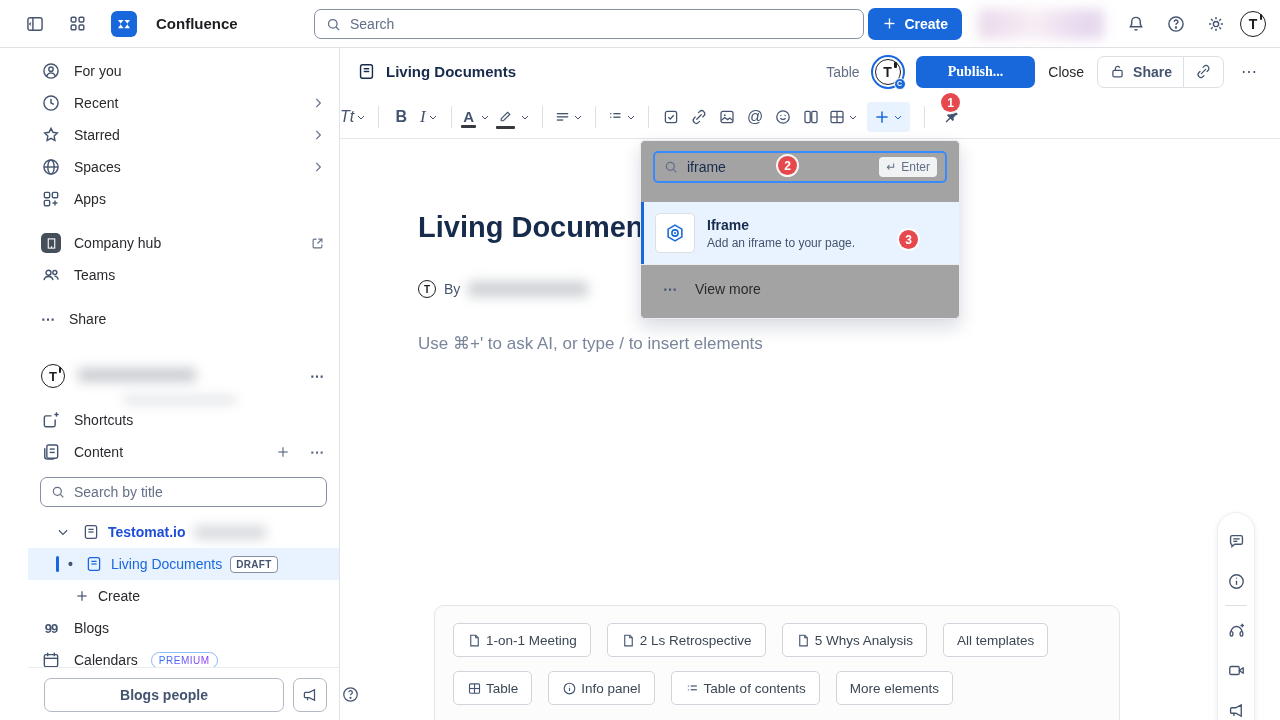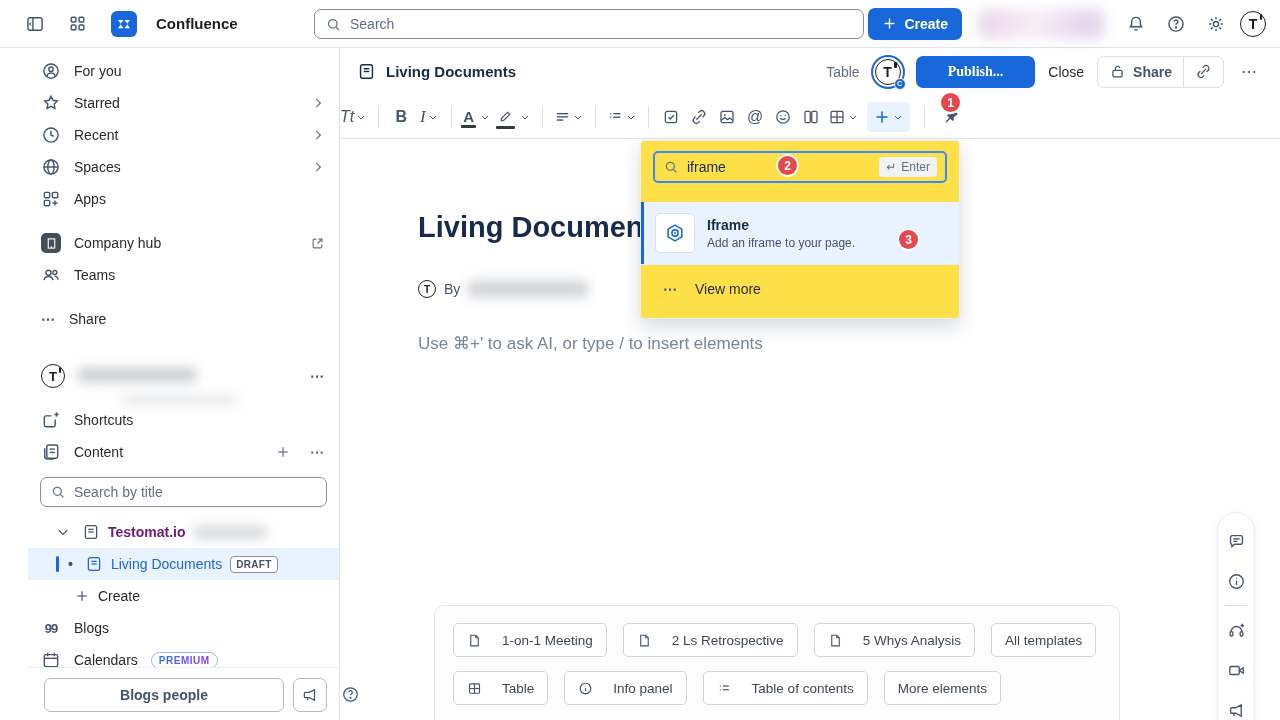--- a/index.html
+++ b/index.html
@@ -46,21 +46,21 @@
   .blurbar2 { height:8px; width:113px; background:#dfe1e5; margin:4px 0 0 95px; }
   .side-search { margin:9px 12px 0 12px; height:30px; border:1px solid #8590A2; border-radius:7px;
     display:flex; align-items:center; gap:8px; padding:0 9px; }
   .side-search input { border:none; outline:none; flex:1; font-size:14px; font-family:inherit; background:transparent; }
   .side-search input::placeholder { color:#626F86; }
   .tree { margin-top:9px; }
   .tree-row { height:32px; display:flex; align-items:center; gap:8px; padding-left:28px; font-size:14px; cursor:pointer; }
   .tree-row.sel { background:#E9F2FF; color:#1868DB; position:relative; padding-left:40px; }
   .selbar { position:absolute; left:28px; top:8px; width:3px; height:16px; background:#1868DB; border-radius:2px; }
   .draft { font-size:10px; font-weight:700; color:#44546F; border:1px solid #8590A2; border-radius:4px; padding:2px 5px; letter-spacing:.3px; background:#fff; }
-  .premium { font-size:10px; font-weight:700; letter-spacing:.5px; border:1px solid #8FB8F6; border-radius:9px; padding:2px 7px;
+  .premium { font-size:10px; font-weight:400; letter-spacing:.5px; border:1px solid #8FB8F6; border-radius:9px; padding:2px 7px;
     background:linear-gradient(90deg,#1D7AFC,#9F2DF0); -webkit-background-clip:text; background-clip:text; color:transparent; }
   .side-bottom { position:absolute; left:0; right:0; bottom:0; border-top:1px solid #EBECF0; padding:10px 12px 8px 16px;
     display:flex; gap:9px; background:#fff; }
   .invite-btn { flex:1; height:34px; border:1px solid #B3B9C4; background:#fff; border-radius:7px;
     font-family:inherit; font-size:14px; font-weight:700; color:#44546F; cursor:pointer; }
   .mega-btn { width:34px; height:34px; border:1px solid #B3B9C4; background:#fff; border-radius:7px;
     display:flex; align-items:center; justify-content:center; color:#44546F; cursor:pointer; }
   .quote9 { font-weight:700; font-size:13px; color:#44546F; width:20px; text-align:center; letter-spacing:-1px; }
 
   
@@ -95,42 +95,42 @@
   .plus-group { background:#E9F2FF; color:#1868DB; }
   .pin-ic { color:#44546F; margin-left:4px; }
 
   
   .doc-title { position:absolute; left:106px; top:163px; font-size:29px; font-weight:700; color:#172B4D; }
   .byline { position:absolute; left:106px; top:232px; display:flex; align-items:center; gap:8px; font-size:14px; color:#44546F; }
   .byline .blur-name { width:120px; height:16px; background:#cfd2d6; }
   .ai-placeholder { position:absolute; left:106px; top:285px; font-size:17px; color:#7A8699; }
 
   
-  .dropdown { position:absolute; left:328px; top:92px; width:320px; background:#fde047; border-radius:5px;
+  .dropdown { position:absolute; left:328px; top:92px; width:320px; background:#a3a3a3; border-radius:5px;
     border:1px solid #ECEDF0; box-shadow:0 8px 18px rgba(9,30,66,.16), 0 0 1px rgba(9,30,66,.12); z-index:25; }
   .dd-search { margin:10px 12px 0 12px; height:32px; border:2px solid #388BFF; border-radius:5px;
     display:flex; align-items:center; gap:8px; padding:0 8px; }
   .dd-query { font-size:14px; color:#172B4D; flex:1; }
   .enter-hint { background:#F1F2F4; border-radius:4px; color:#626F86; font-size:12px; padding:3px 7px; display:flex; gap:5px; align-items:center; }
   .dd-item { margin-top:19px; height:62px; background:#E9F2FF; position:relative; display:flex; align-items:center; gap:12px; padding-left:14px; cursor:pointer; }
   .dd-item .selbar2 { position:absolute; left:0; top:0; bottom:0; width:3px; background:#1868DB; }
   .dd-icon-box { width:40px; height:40px; border:1px solid #DCDFE4; border-radius:5px; background:#fff;
     display:flex; align-items:center; justify-content:center; color:#1868DB; }
   .dd-item-title { font-size:14px; font-weight:700; color:#172B4D; }
   .dd-item-desc { font-size:12px; color:#44546F; margin-top:3px; }
   .dd-divider { height:1px; background:#EBECF0; }
   .dd-viewmore { height:48px; display:flex; align-items:center; gap:17px; padding-left:22px; font-size:14px; color:#292A2E; cursor:pointer; margin-bottom:5px; }
   .dd-viewmore .dots { color:#44546F; font-weight:700; letter-spacing:1px; }
 
   
   .tpl-panel { position:absolute; left:122px; top:557px; width:686px; height:155px; border:1px solid #E4E6EA;
     border-radius:10px; background:#FCFCFD; padding:17px 18px; display:flex; flex-direction:column; gap:14px; }
   .tpl-row { display:flex; gap:16px; }
   .tpl-btn { height:30px; border:1px solid #D0D4DB; background:#fff; border-radius:5px; display:flex; align-items:center;
-    gap:20px; padding:16px 13px; font-family:inherit; font-size:13.5px; color:#3B4754; cursor:pointer; }
+    gap:4px; padding:16px 13px; font-family:inherit; font-size:13.5px; color:#3B4754; cursor:pointer; }
 
   .help-fab { position:absolute; left:28px; top:636px; width:20px; height:20px; border-radius:50%;
     display:flex; align-items:center; justify-content:center; color:#44546F; cursor:pointer; }
 
   
   .right-rail { position:absolute; right:25px; top:464px; width:38px; height:260px; background:#fff;
     border:1px solid #EDEEF1; border-radius:19px 19px 0 0; box-shadow:0 2px 6px rgba(9,30,66,.08);
     display:flex; flex-direction:column; align-items:center; padding-top:8px; z-index:15; }
   .rail-btn { width:30px; height:30px; margin:5px 0; display:flex; align-items:center; justify-content:center; color:#44546F; cursor:pointer; }
   .rail-div { width:22px; height:1px; background:#DCDFE4; margin:4px 0; }
@@ -231,38 +231,38 @@
           <circle cx="12" cy="12" r="8.5"></circle>
           <circle cx="12" cy="9.8" r="2.6"></circle>
           <path d="M6.8 18.2c.9-2.7 2.8-4 5.2-4s4.3 1.3 5.2 4"></path>
         </svg>
       </span>
     <span class="lbl">For you</span>
   </div>
   <div class="side-row">
     <span class="ic">
         <svg class="i" width="20" height="20" viewBox="0 0 24 24" fill="none" stroke="currentColor" stroke-width="1.7">
-          <path d="M12 4l2.35 4.76 5.25.76-3.8 3.7.9 5.23L12 16l-4.7 2.45.9-5.23-3.8-3.7 5.25-.76L12 4z"></path>
-        </svg>
-      </span>
-    <span class="lbl">Starred</span>
+          <circle cx="12" cy="12" r="8.5"></circle>
+          <polyline points="12,7 12,12 15.4,13.6"></polyline>
+        </svg>
+      </span>
+    <span class="lbl">Recent</span>
     <span class="chev">
         <svg class="i" width="14" height="14" viewBox="0 0 24 24" fill="none" stroke="currentColor" stroke-width="2">
           <polyline points="9,5 16,12 9,19"></polyline>
         </svg>
       </span>
   </div>
   <div class="side-row">
     <span class="ic">
         <svg class="i" width="20" height="20" viewBox="0 0 24 24" fill="none" stroke="currentColor" stroke-width="1.7">
-          <circle cx="12" cy="12" r="8.5"></circle>
-          <polyline points="12,7 12,12 15.4,13.6"></polyline>
-        </svg>
-      </span>
-    <span class="lbl">Recent</span>
+          <path d="M12 4l2.35 4.76 5.25.76-3.8 3.7.9 5.23L12 16l-4.7 2.45.9-5.23-3.8-3.7 5.25-.76L12 4z"></path>
+        </svg>
+      </span>
+    <span class="lbl">Starred</span>
     <span class="chev">
         <svg class="i" width="14" height="14" viewBox="0 0 24 24" fill="none" stroke="currentColor" stroke-width="2">
           <polyline points="9,5 16,12 9,19"></polyline>
         </svg>
       </span>
   </div>
   <div class="side-row">
     <span class="ic">
         <svg class="i" width="20" height="20" viewBox="0 0 24 24" fill="none" stroke="currentColor" stroke-width="1.7">
           <circle cx="12" cy="12" r="8.5"></circle>
@@ -382,21 +382,21 @@
             <polyline points="5,9 12,16 19,9"></polyline>
           </svg>
         </span>
       <span class="ic" style="margin-left:4px;">
           <svg class="i" width="18" height="18" viewBox="0 0 24 24" fill="none" stroke="currentColor" stroke-width="1.7">
             <rect x="4.5" y="3.5" width="15" height="17" rx="2.5"></rect>
             <line x1="8.5" y1="8.5" x2="15.5" y2="8.5"></line>
             <line x1="8.5" y1="12" x2="15.5" y2="12"></line>
           </svg>
         </span>
-      <span style="font-weight:700; color:#701a75;">Testomat.io</span>
+      <span style="font-weight:700; color:#1d4ed8;">Testomat.io</span>
       <span class="redact" style="width:72px; height:13px; background:#d6d8dc; display:inline-block;"></span>
     </div>
     <div class="tree-row sel">
       <span class="selbar"></span>
       <span style="color:#44546F; font-weight:700;">•</span>
       <span class="ic" style="color:#1868DB; margin-left:4px;">
           <svg class="i" width="18" height="18" viewBox="0 0 24 24" fill="none" stroke="currentColor" stroke-width="1.7">
             <rect x="4.5" y="3.5" width="15" height="17" rx="2.5"></rect>
             <line x1="8.5" y1="8.5" x2="15.5" y2="8.5"></line>
             <line x1="8.5" y1="12" x2="15.5" y2="12"></line>

